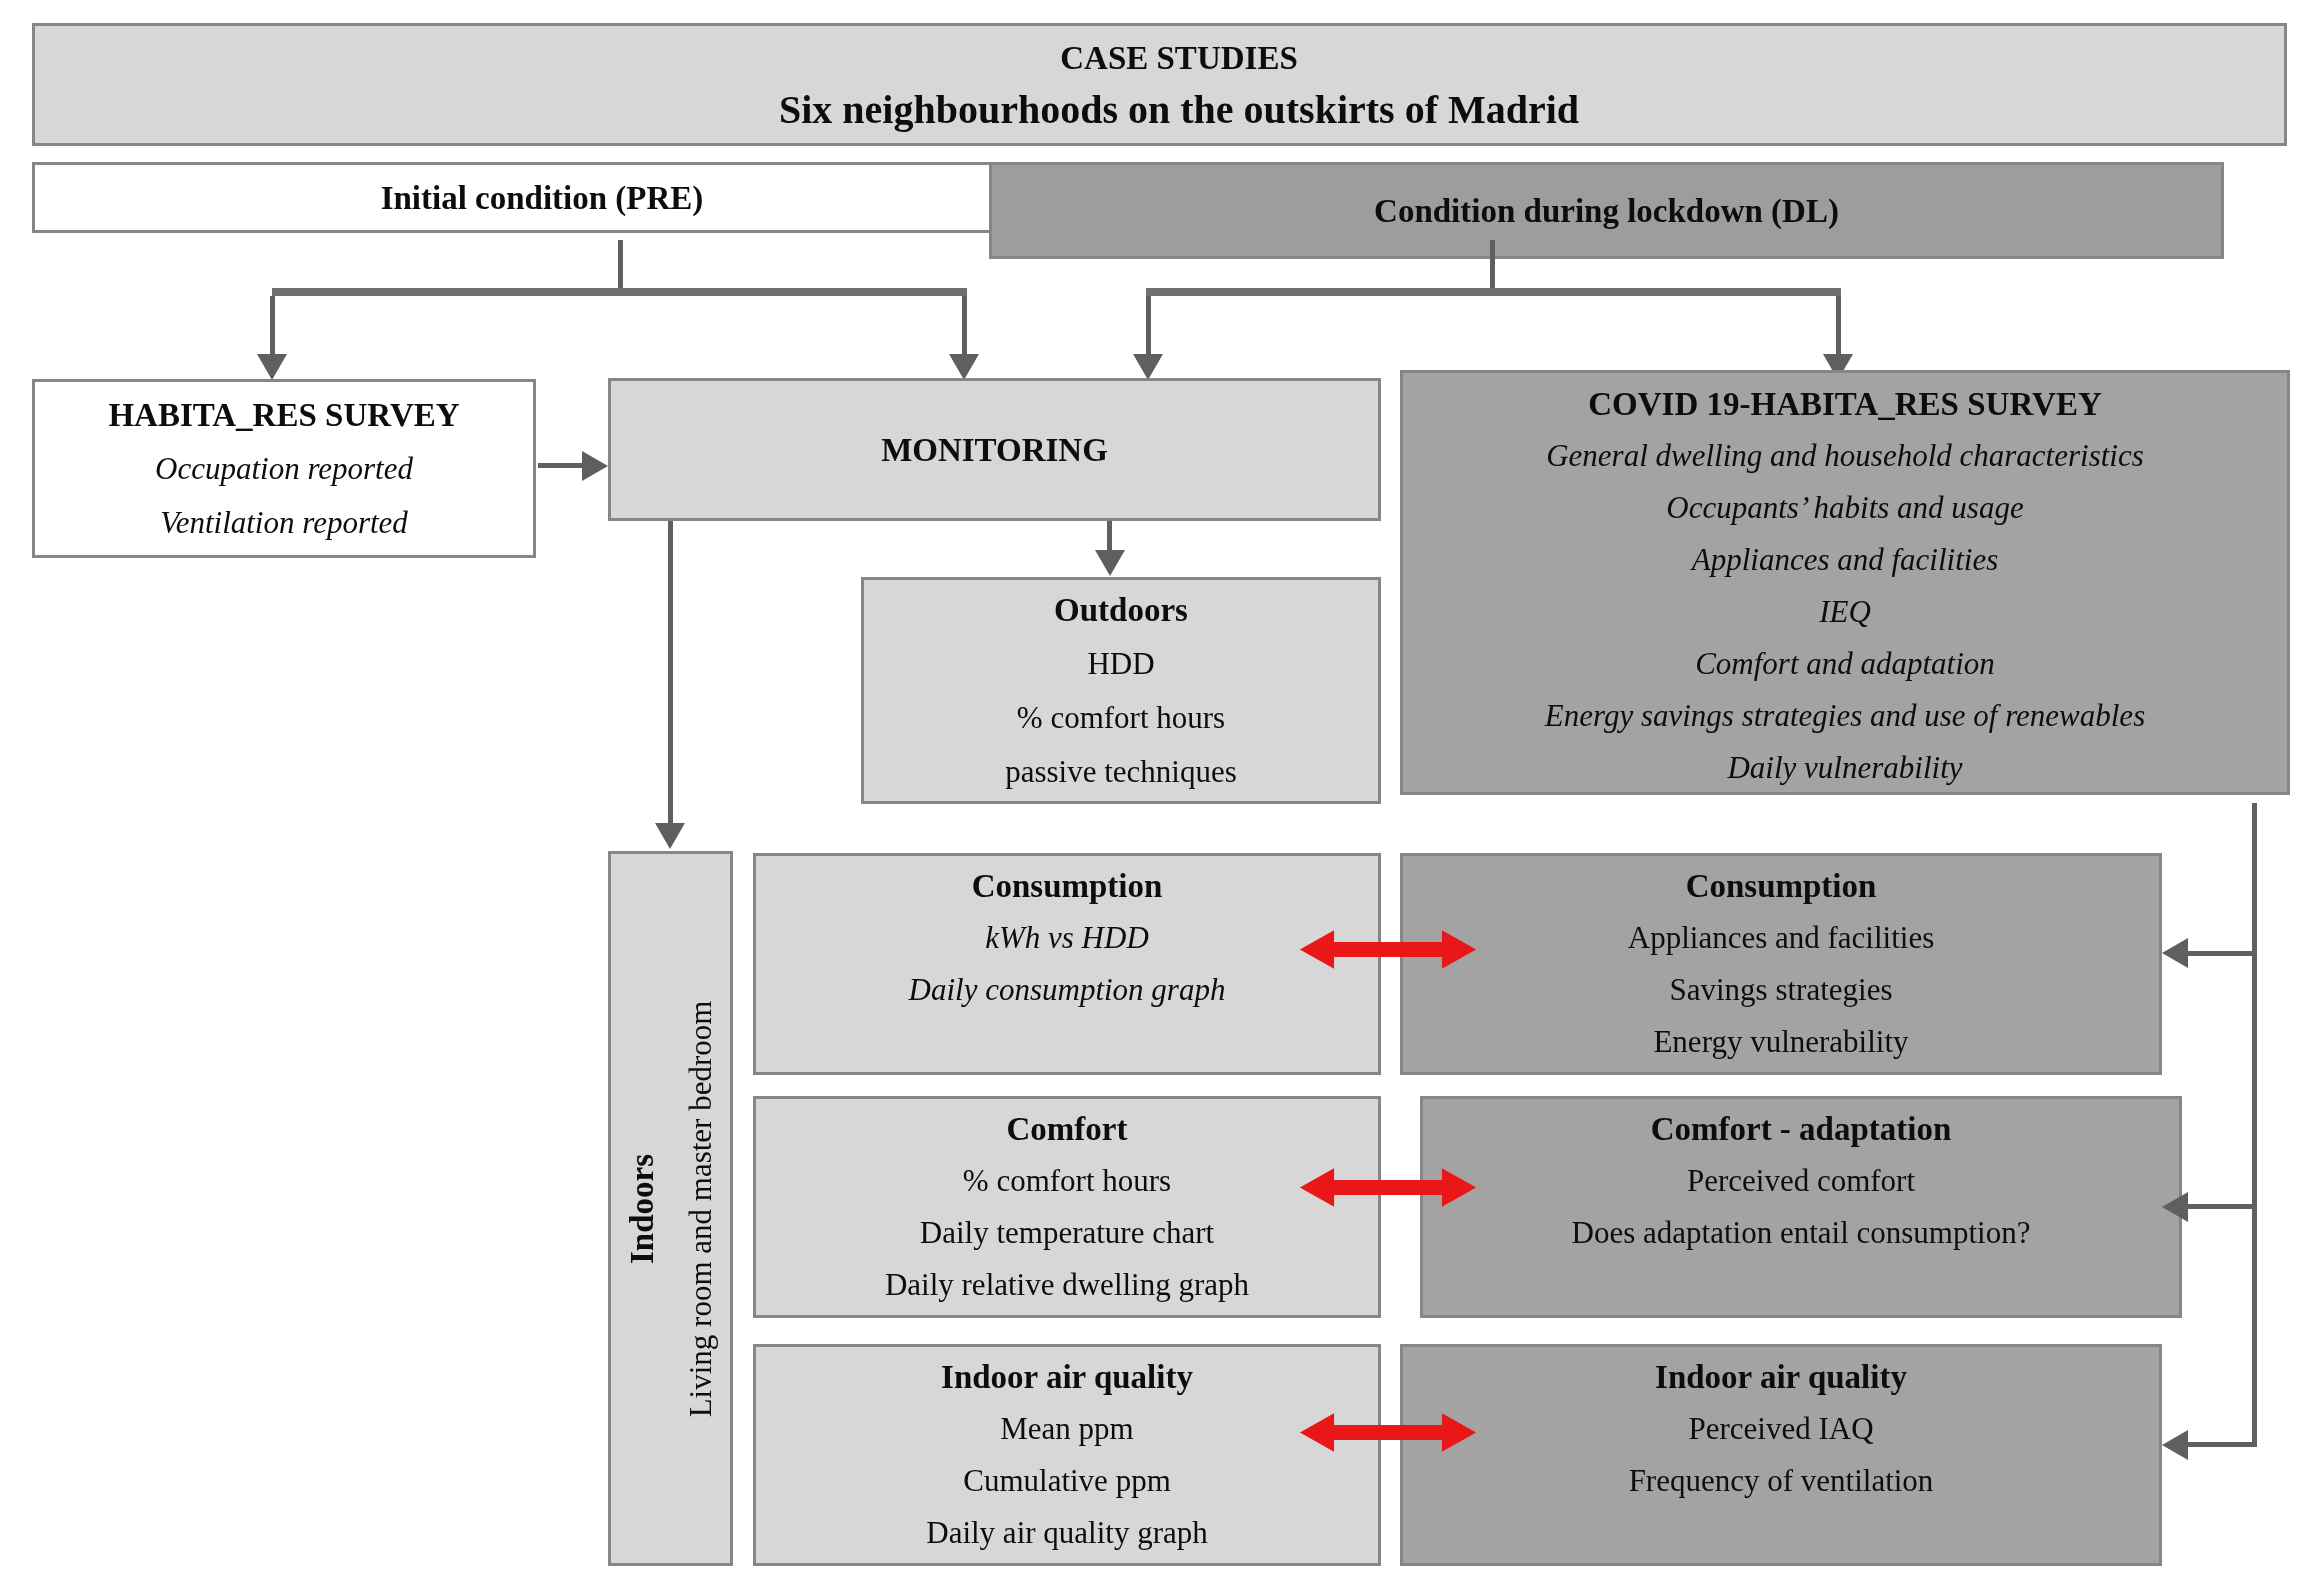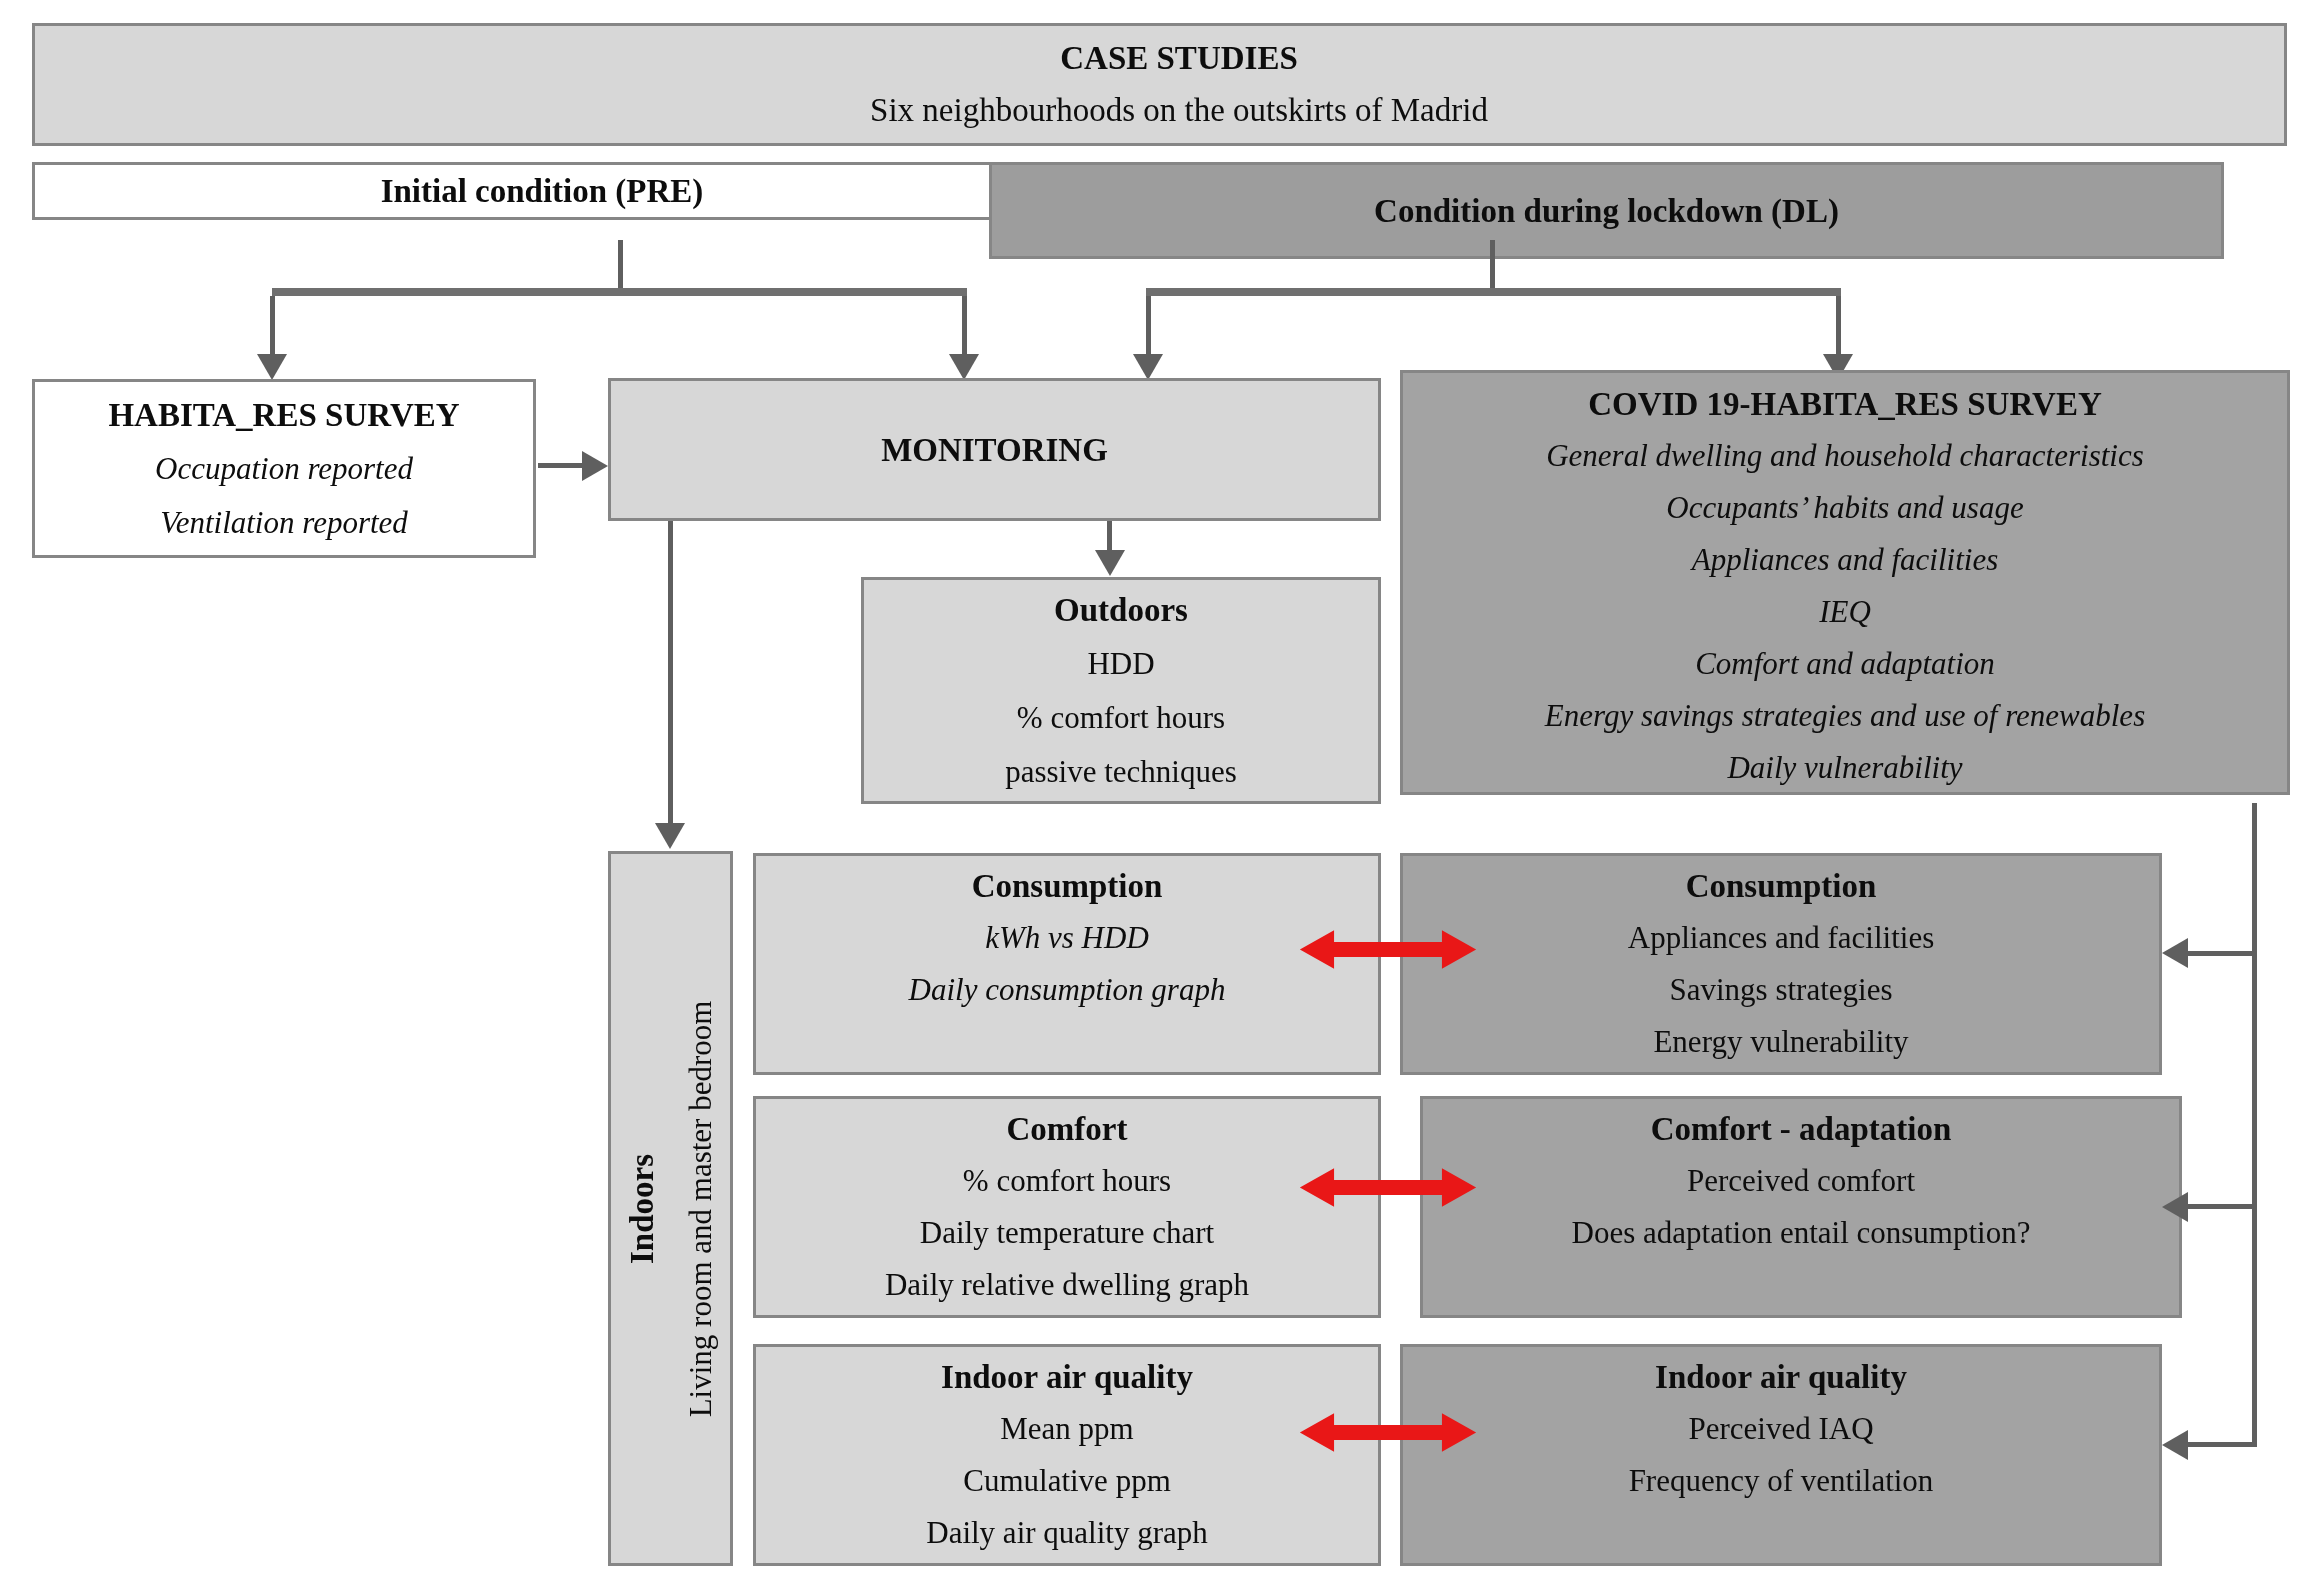--- a/index.html
+++ b/index.html
@@ -11,21 +11,21 @@
   .light{background:#d7d7d7;}
   .dark{background:#a3a3a3;}
   .dl{background:#9d9d9d;}
   .white{background:#ffffff;}
   .center{display:flex;flex-direction:column;align-items:center;justify-content:center;}
   .toppad{padding-top:4.3px;}
   .title{font-weight:bold;font-size:33px;line-height:52px;}
   .line{font-size:31px;line-height:52px;}
   .lh100 .title,.lh100 .line{line-height:54px;}
   .it{font-style:italic;}
-  .big{font-size:33px;}
+  .big{font-size:40px;font-weight:bold;}
   
   .vline,.hline{position:absolute;background:#5f5f5f;}
   .tbar{position:absolute;background:#6f6f6f;}
   .arr-down{position:absolute;width:0;height:0;border-left:15px solid transparent;border-right:15px solid transparent;border-top:26px solid #5f5f5f;}
   .arr-right{position:absolute;width:0;height:0;border-top:15px solid transparent;border-bottom:15px solid transparent;border-left:26px solid #5f5f5f;}
   .arr-left{position:absolute;width:0;height:0;border-top:15px solid transparent;border-bottom:15px solid transparent;border-right:26px solid #5f5f5f;}
   .redarrow{position:absolute;width:178px;height:47px;}
   .redarrow svg{display:block;width:100%;height:100%;}
   
   .vwrap{position:absolute;top:50%;left:50%;width:701px;transform:translate(-50%,-50%) rotate(-90deg);text-align:center;}
@@ -35,21 +35,21 @@
 </head>
 <body>
 
 <div id="canvas">
 
   <div class="box light center" style="left:32px;top:22.7px;width:2255px;height:123px;padding-left:39px;">
     <div class="title">CASE STUDIES</div>
     <div class="line big">Six neighbourhoods on the outskirts of Madrid</div>
   </div>
 
-  <div class="box white center" style="left:32px;top:162px;width:1020px;height:58px;font-family:Liberation Serif, serif;">
+  <div class="box white center" style="left:32px;top:162px;width:1020px;height:71px;font-family:Liberation Serif, serif;">
     <div class="title">Initial condition (PRE)</div>
   </div>
   <div class="box dl center" style="left:989px;top:162px;width:1235px;height:97px;">
     <div class="title">Condition during lockdown (DL)</div>
   </div>
 
   <div class="vline" style="left:618px;top:240px;width:4.9px;height:51px;"></div>
   <div class="tbar" style="left:272px;top:288px;width:695px;height:8px;"></div>
   <div class="vline" style="left:270px;top:296px;width:4.9px;height:59px;"></div>
   <div class="arr-down" style="left:257px;top:354px;"></div>

